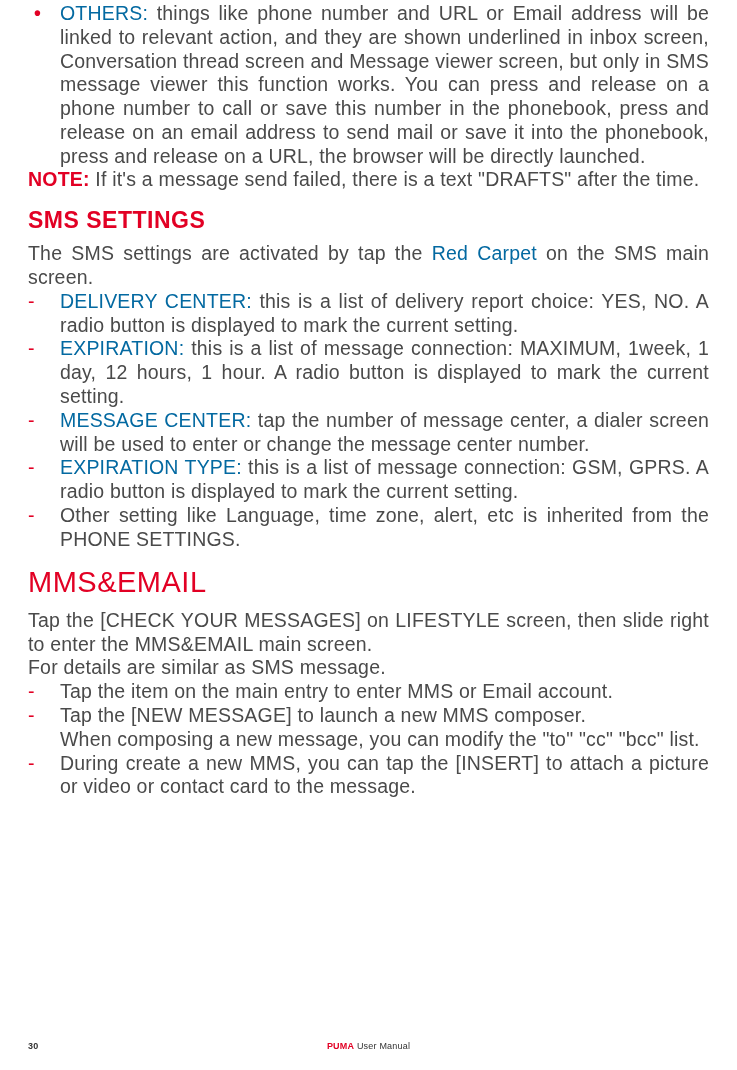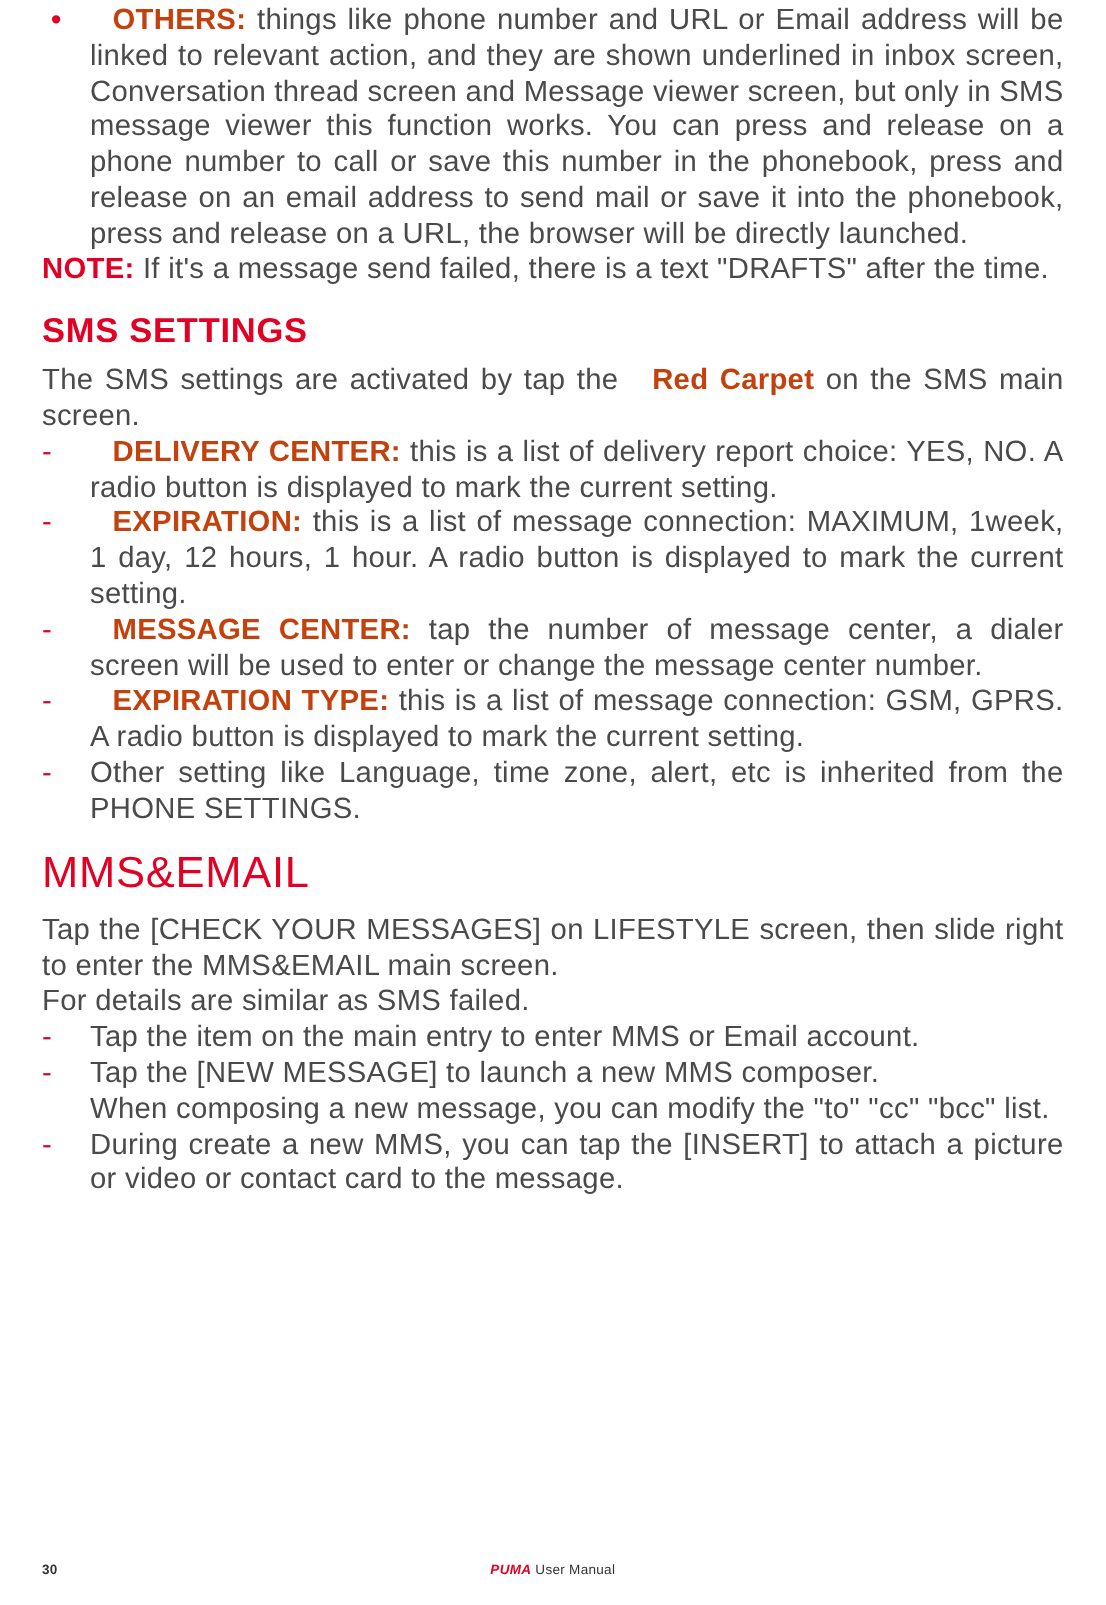--- a/index.html
+++ b/index.html
@@ -56,39 +56,39 @@
     letter-spacing: 0.5px;
   }
   h1.red {
     color: #e20024;
     font-weight: normal;
     font-size: 29px;
     margin-top: 14px;
     margin-bottom: 8px;
     letter-spacing: 0.5px;
   }
-  .black-bold { font-weight: bold; color: #c2410c; margin-left: 15px; }
+  .black-bold { font-weight: normal; color: #0369a1; }
   .footer {
     position: absolute;
     bottom: 18px;
     left: 28px;
     right: 28px;
     display: flex;
     align-items: flex-end;
     font-size: 9px;
     color: #333;
   }
   .footer .pnum { font-weight: bold; }
   .footer .center {
     position: absolute;
     left: 50%;
     transform: translateX(-50%);
     white-space: nowrap;
   }
-  .footer .brand { color: #e20024; font-weight: bold; font-style: italic; }
+  .footer .brand { color: #e20024; font-weight: bold; }
   .list { }
   .indent-text { padding-left: 32px; text-align: justify; }
 </style>
 </head>
 <body>
 
 <div class="content">
 
   <div class="bullet-item">
     <div class="bullet-mark">•</div>
@@ -136,21 +136,21 @@
       <div class="dash-mark">-</div>
       <div class="bullet-text">
         <span>Other setting like Language, time zone, alert, etc is inherited from the PHONE SETTINGS.</span>
       </div>
     </div>
   </div>
 
   <h1 class="red">MMS&amp;EMAIL</h1>
 
   <p class="para">Tap the [CHECK YOUR MESSAGES] on LIFESTYLE screen, then slide right to enter the MMS&amp;EMAIL main screen.</p>
-  <p class="para">For details are similar as SMS failed.</p>
+  <p class="para">For details are similar as SMS message.</p>
 
   <div class="list">
     <div class="bullet-item">
       <div class="dash-mark">-</div>
       <div class="bullet-text">Tap the item on the main entry to enter MMS or Email account.</div>
     </div>
     <div class="bullet-item">
       <div class="dash-mark">-</div>
       <div class="bullet-text">Tap the [NEW MESSAGE] to launch a new MMS composer.</div>
     </div>

